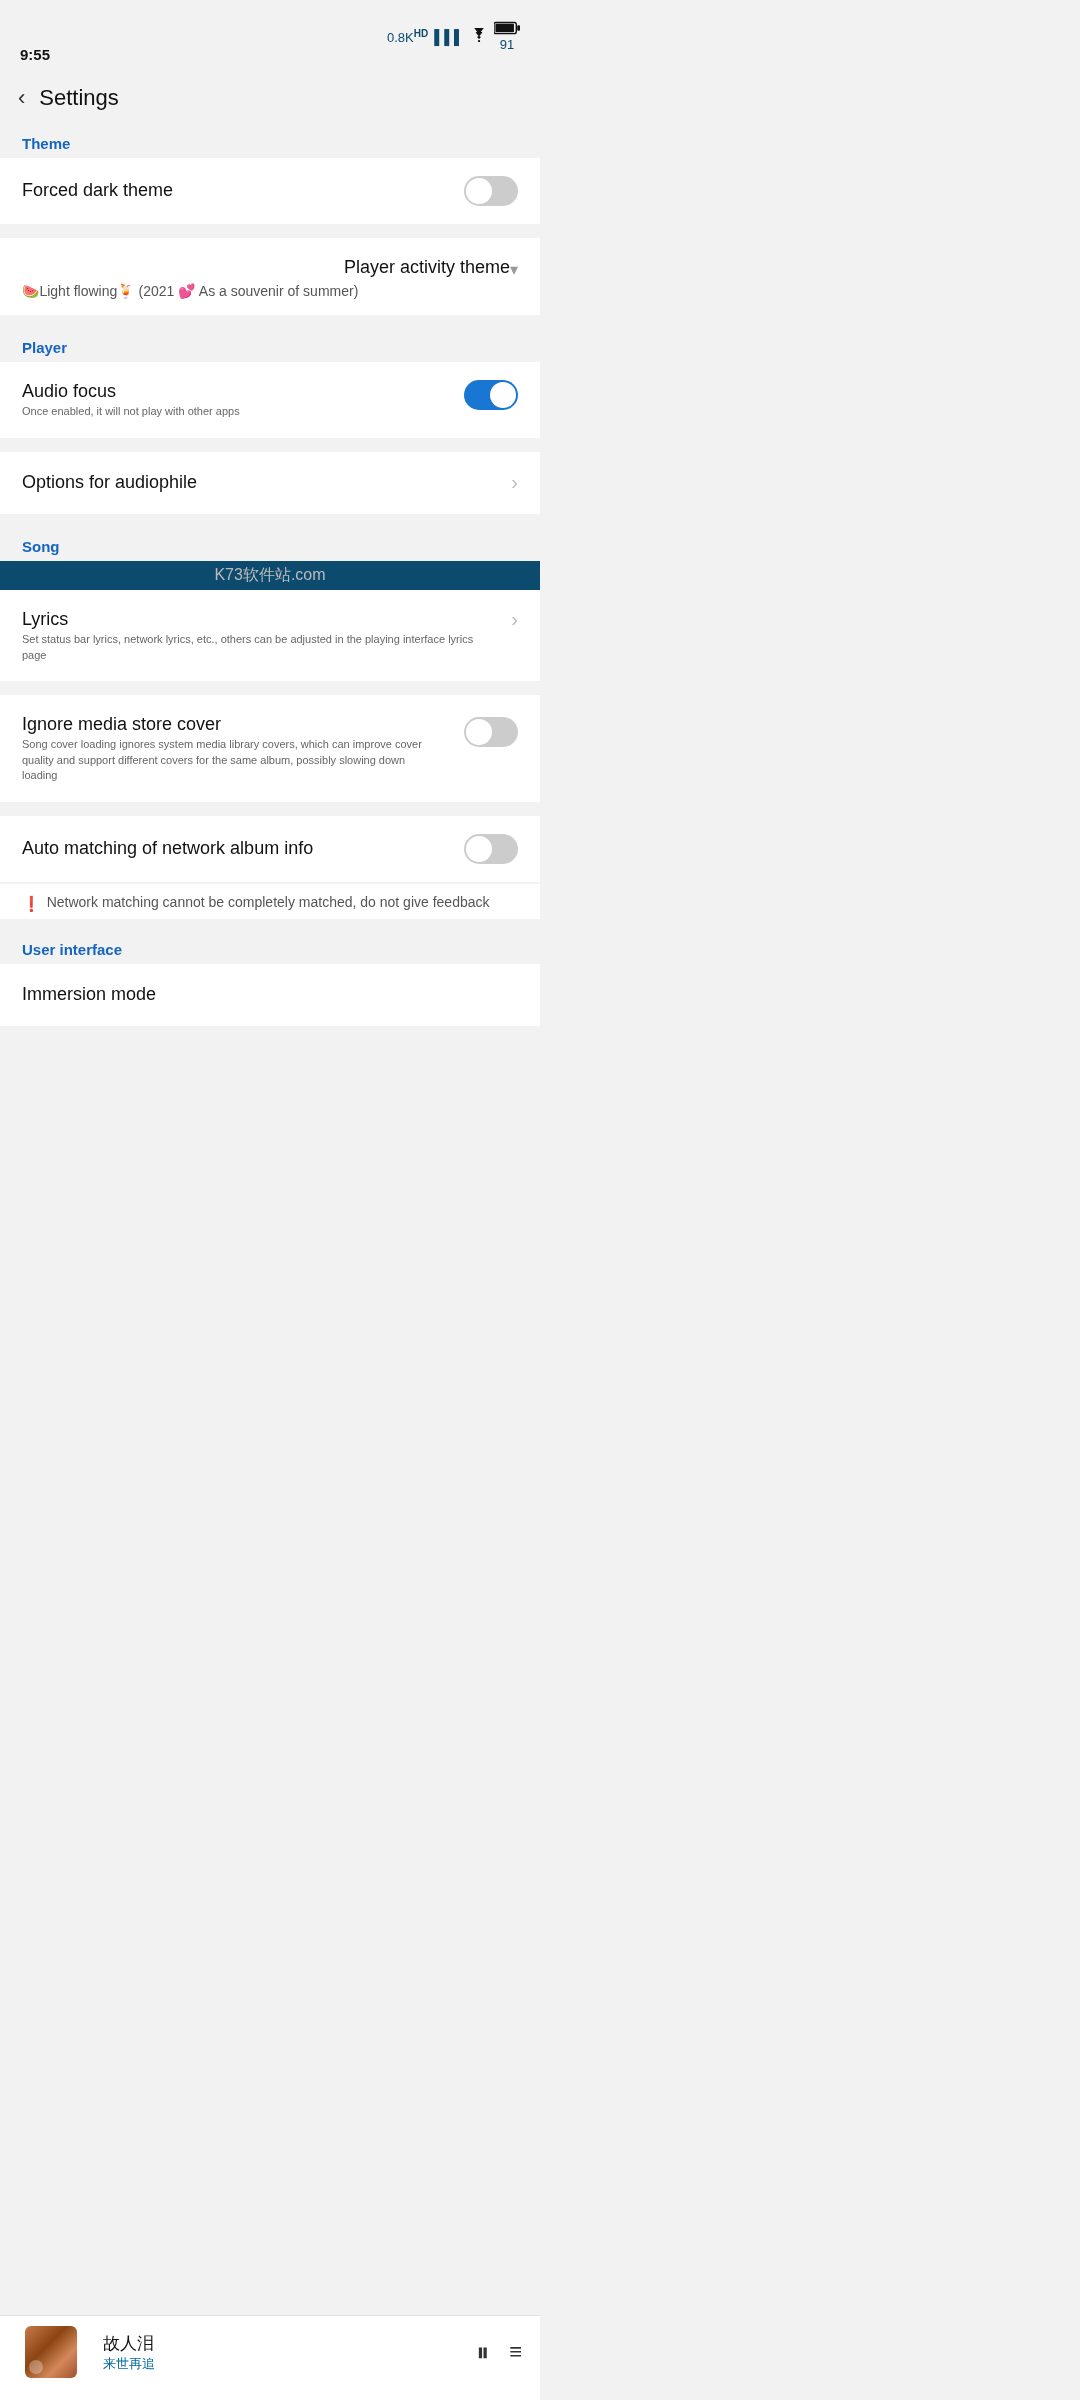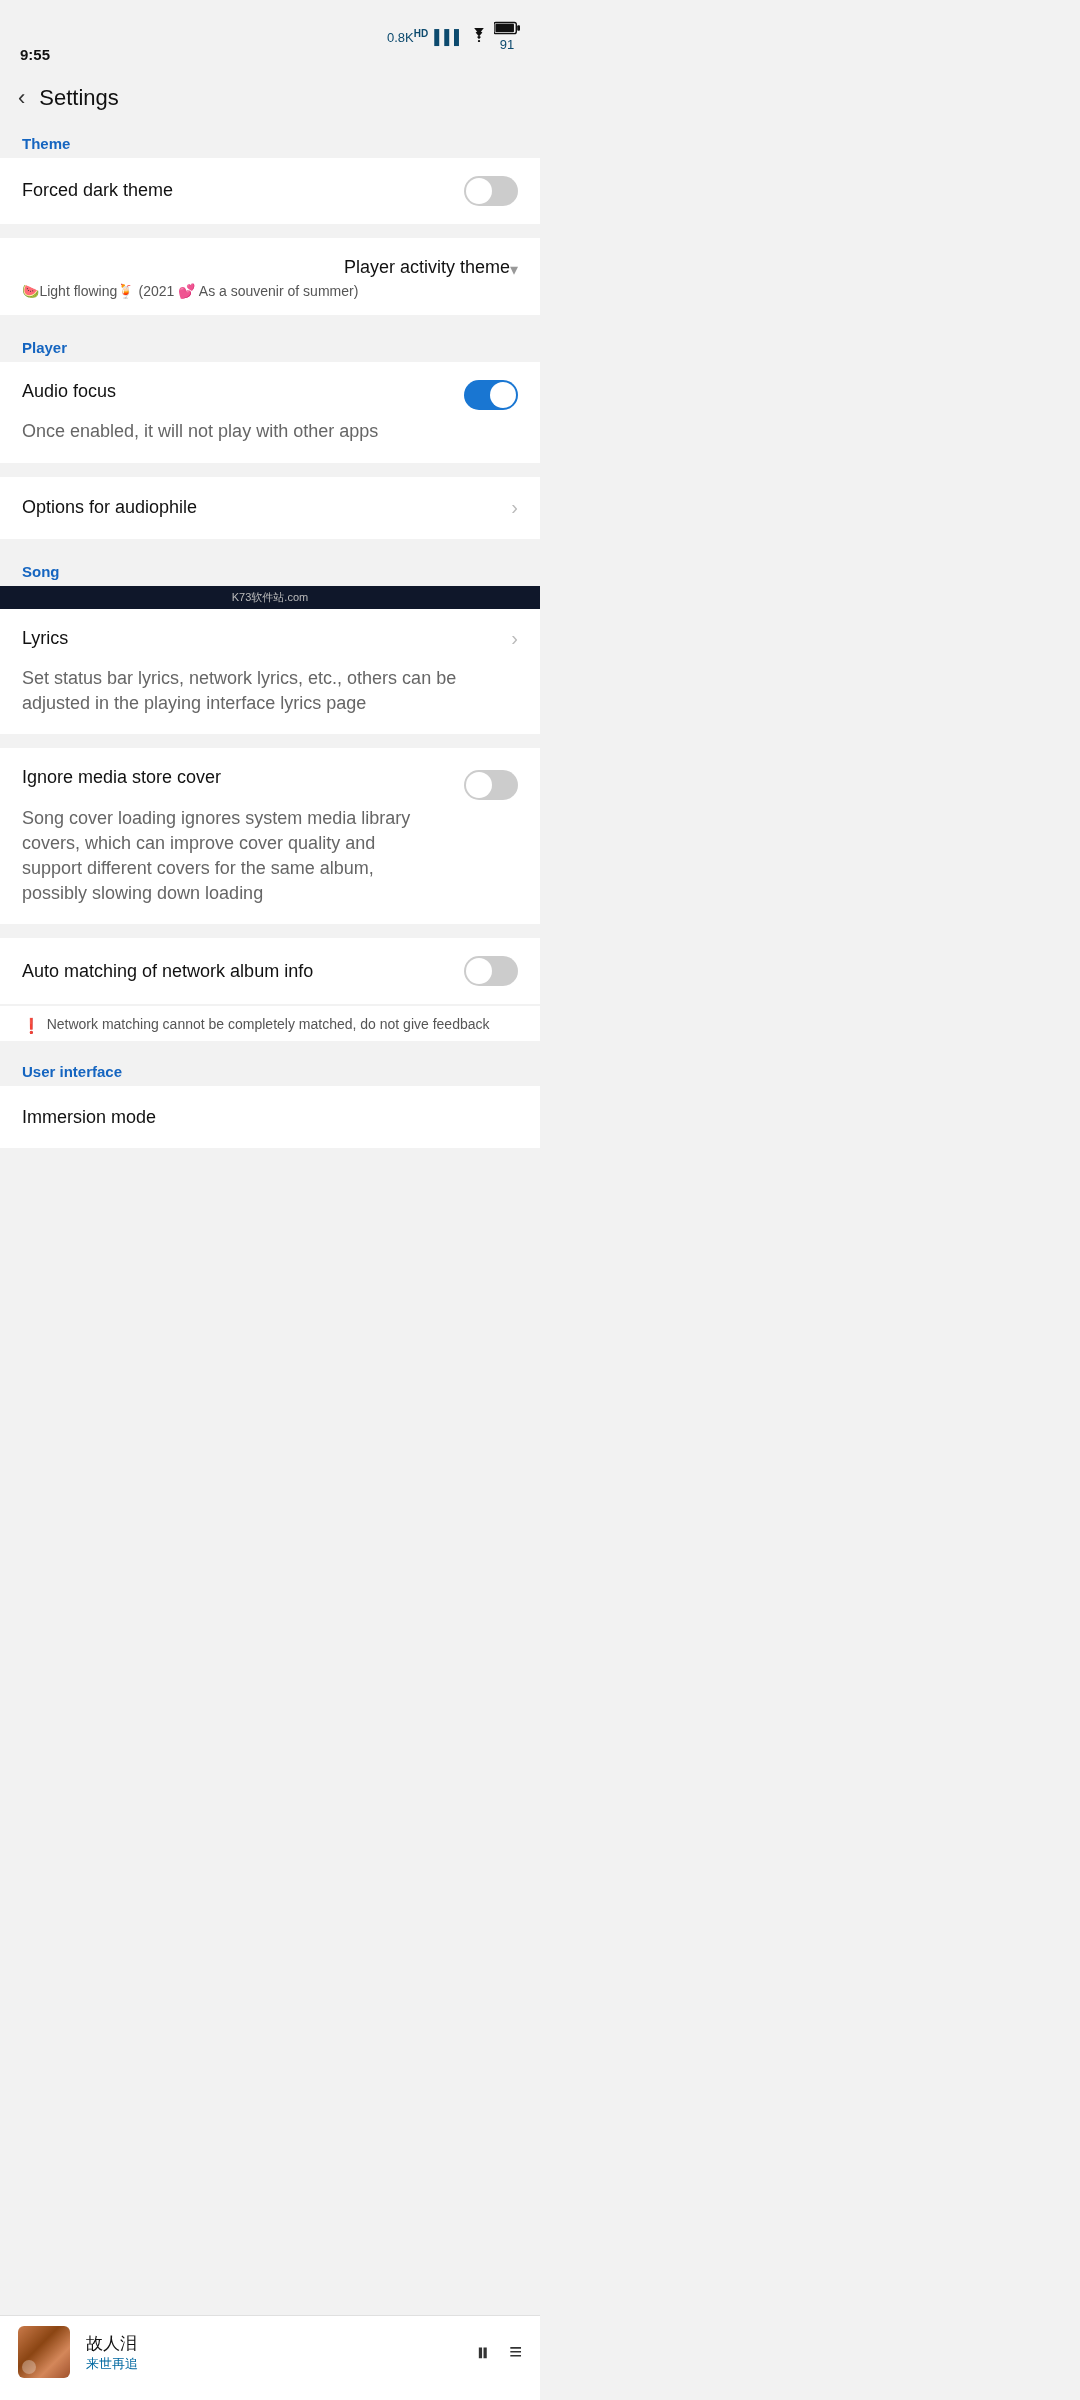--- a/index.html
+++ b/index.html
@@ -88,23 +88,23 @@
       flex: 1;
       padding-right: 24px;
     }
     .settings-item-title {
       font-size: 18px;
       font-weight: 400;
       color: #111;
       line-height: 1.3;
     }
     .settings-item-subtitle {
-      font-size: 18px;
+      font-size: 11px;
       color: #666;
-      margin-top: 16px;
+      margin-top: 1px;
       line-height: 1.4;
     }
 
     
     .toggle {
       width: 54px;
       height: 30px;
       border-radius: 15px;
       position: relative;
       flex-shrink: 0;
@@ -163,24 +163,24 @@
     }
     .player-theme-sub {
       font-size: 14px;
       color: #555;
       margin-top: 4px;
     }
 
     
     .watermark {
       text-align: center;
-      font-size: 11px;
+      font-size: 16px;
       color: #bbb;
       padding: 4px 0;
-      background: #0f172a;
+      background: #0c4a6e;
     }
 
     
     .warning-text {
       padding: 10px 22px 6px 22px;
       font-size: 14px;
       color: #555;
       display: flex;
       align-items: flex-start;
       gap: 6px;
@@ -202,22 +202,22 @@
     
     .now-playing {
       position: fixed;
       bottom: 0;
       left: 0;
       width: 540px;
       background: #fff;
       border-top: 1px solid #e0e0e0;
       display: flex;
       align-items: center;
-      padding: 10px 18px 22px 18px;
-      gap: 16px;
+      padding: 10px 18px 22px 25px;
+      gap: 26px;
       z-index: 100;
     }
     .album-art {
       width: 52px;
       height: 52px;
       border-radius: 6px;
       background: linear-gradient(135deg, #c97a4a 0%, #8b4513 40%, #d4875a 70%, #a0522d 100%);
       flex-shrink: 0;
       overflow: hidden;
       position: relative;

